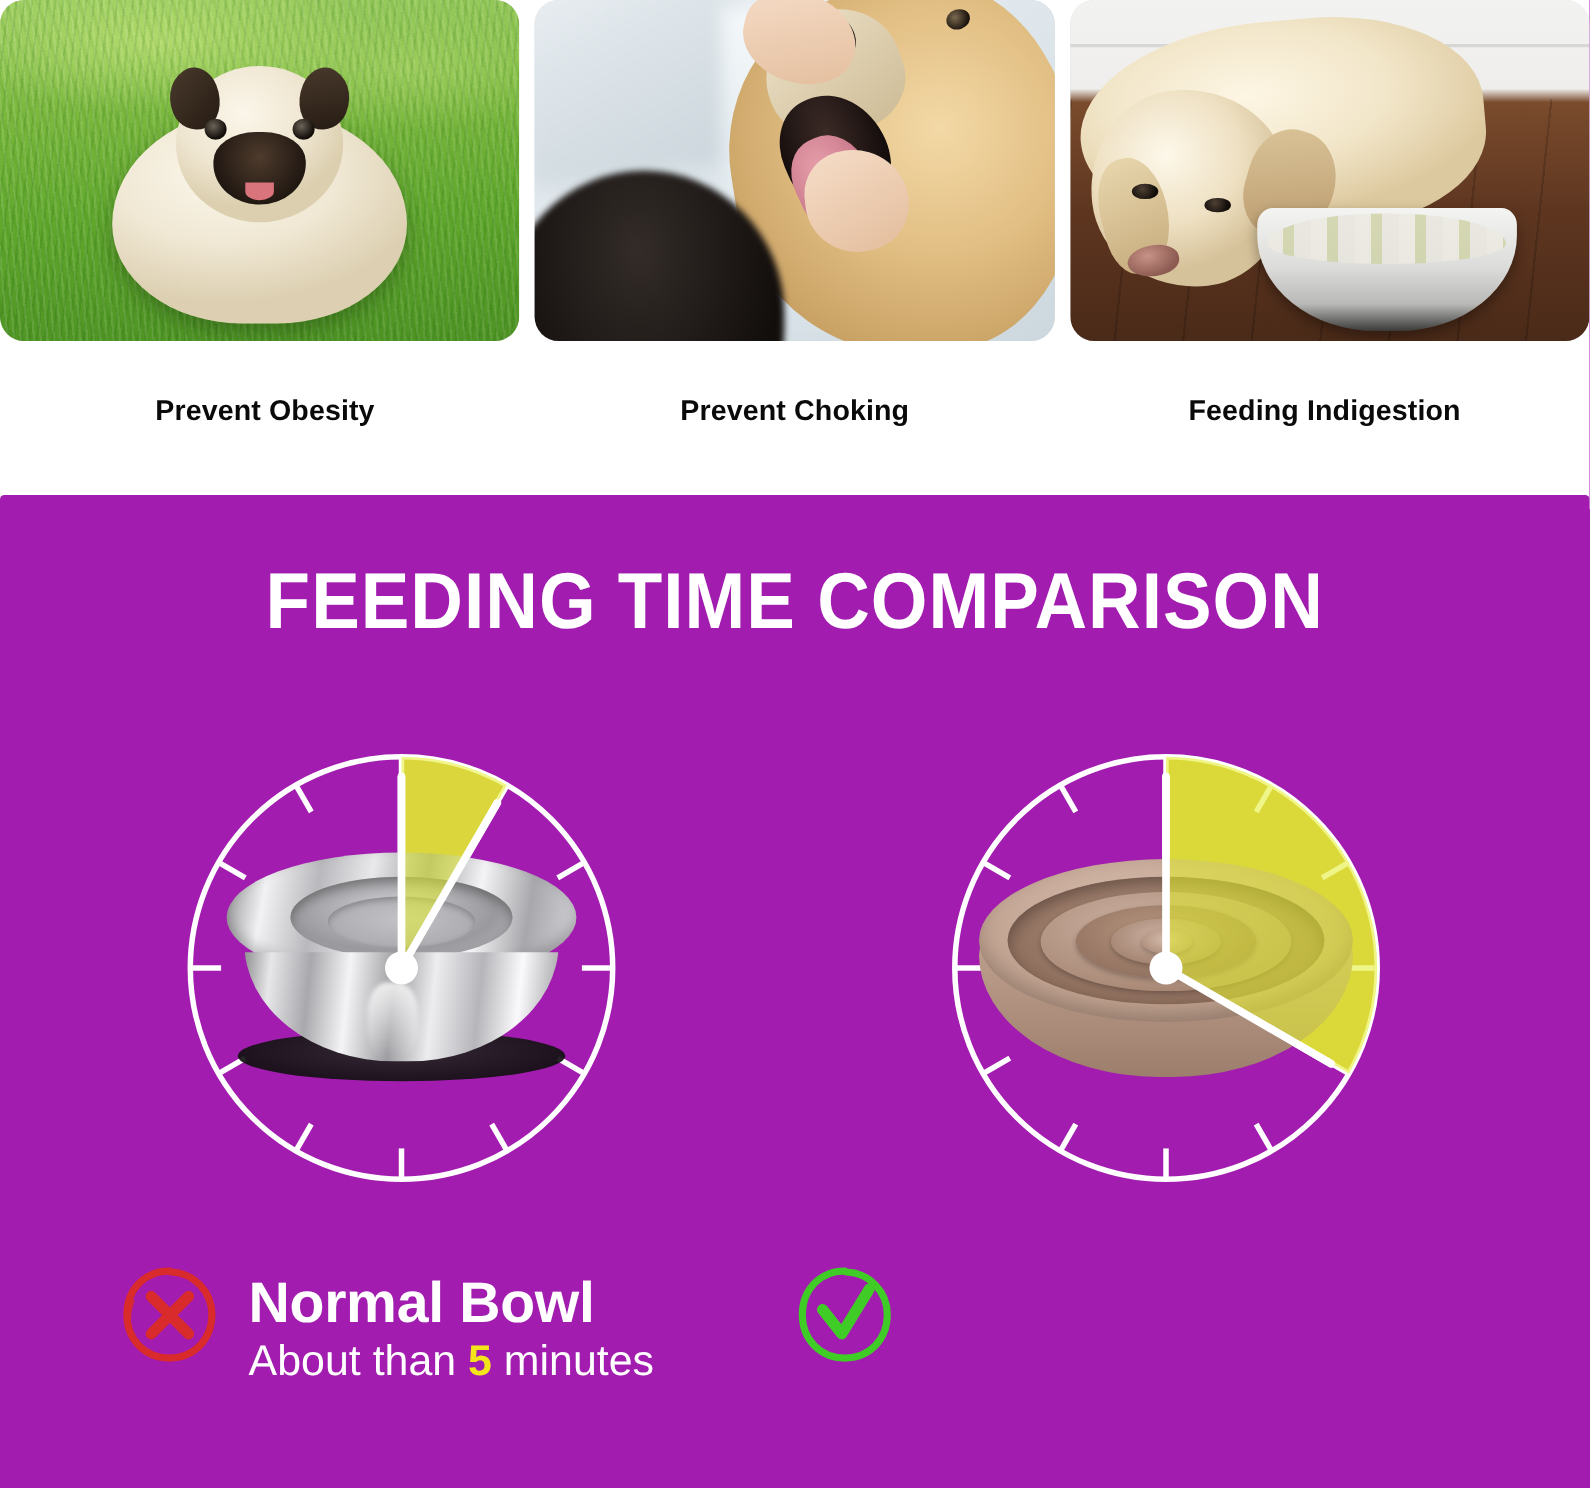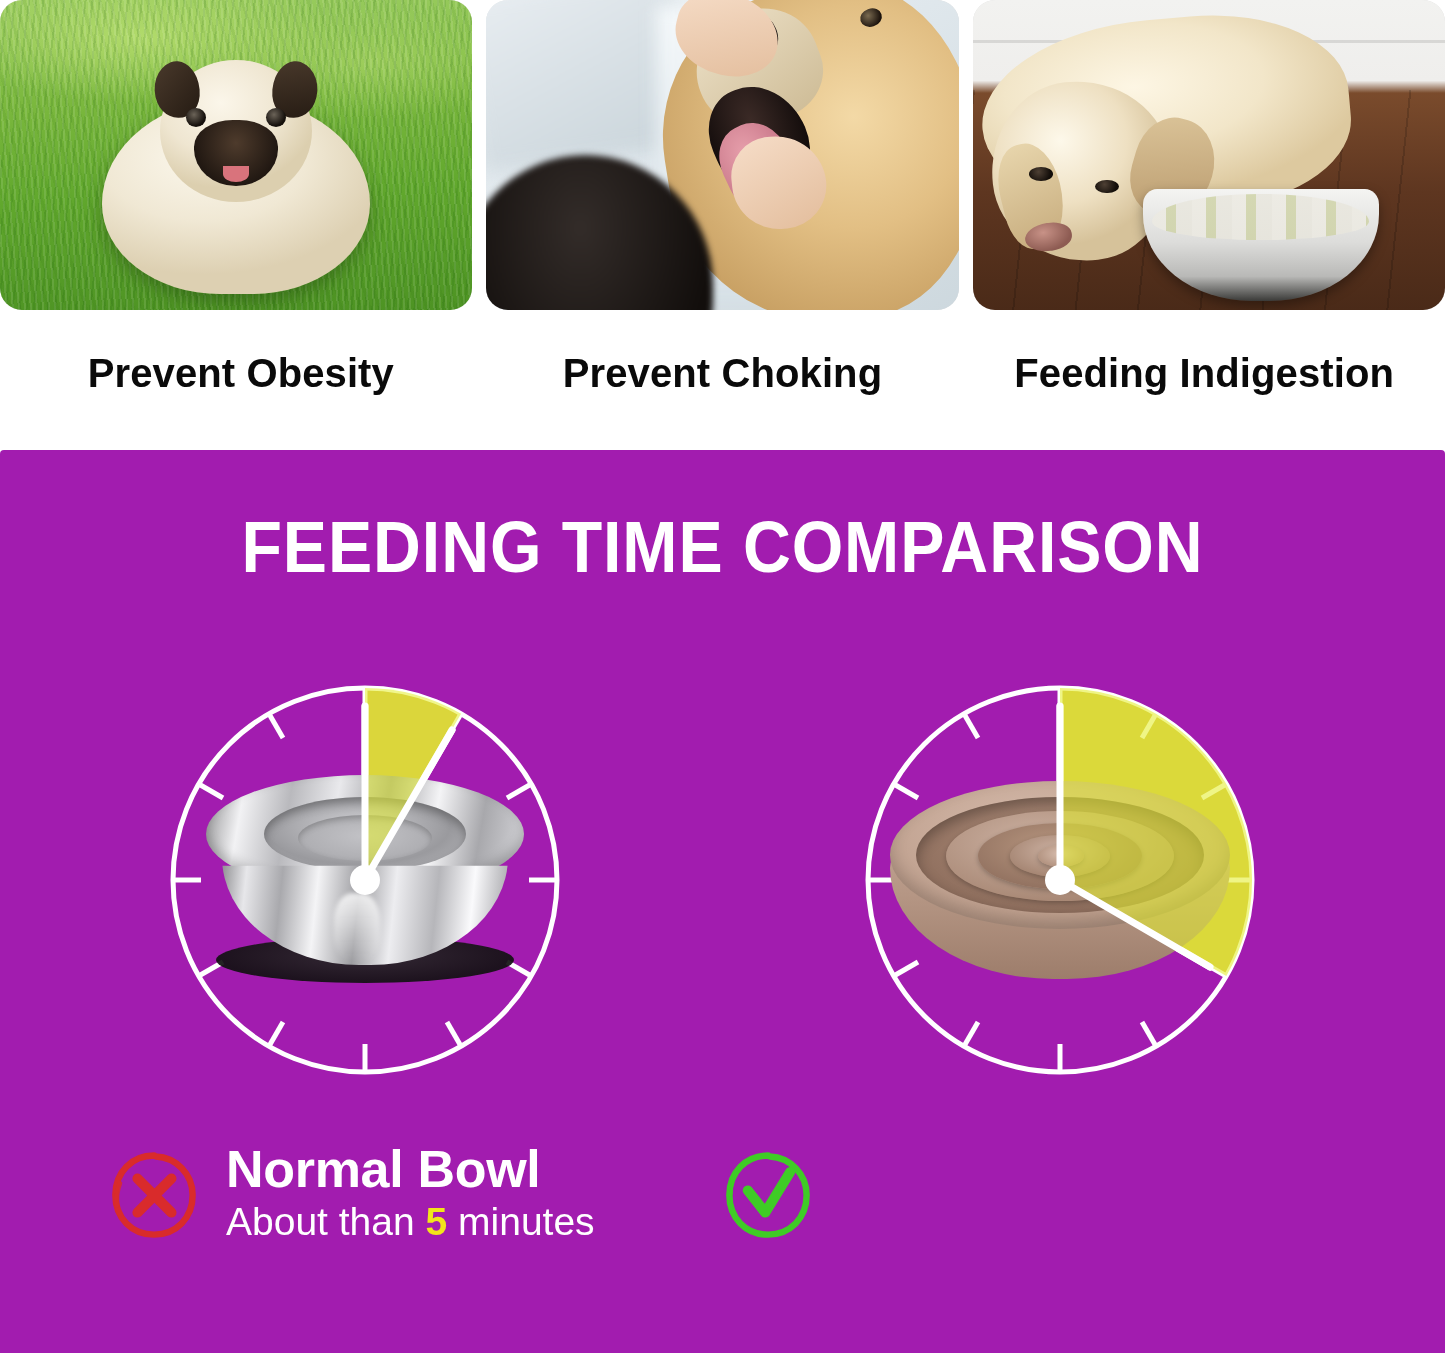--- a/index.html
+++ b/index.html
@@ -196,21 +196,21 @@
 
   
   .captions {
     position: absolute; left: 0; top: 318px;
     width: 1445px; height: 110px;
     display: flex;
   }
   .caption {
     flex: 1 1 0;
     display: flex; align-items: center; justify-content: center;
-    font-size: 40px; font-weight: 700; color: #0a0a0a;
+    font-size: 26px; font-weight: 700; color: #0a0a0a;
     font-family: "Liberation Sans Narrow", "Liberation Sans", sans-serif;
     font-stretch: condensed;
     letter-spacing: .1px;
   }
 
   
   .panel {
     position: absolute; left: 0; top: 450px;
     width: 1445px; height: 1125px;
     background: #a21caf;
@@ -328,21 +328,21 @@
   .legend {
     position: absolute;
     top: 692px;
     display: flex; align-items: flex-start; gap: 26px;
   }
   .legend.left  { left: 108px; }
   .legend.right { left: 722px; }
 
   .legend-icon { width: 92px; height: 92px; flex: 0 0 auto; margin-top: 8px; }
 
-  .legend-text { display: flex; flex-direction: column; }
+  .legend-text { display: flex; flex-direction: column; margin-top: 16px; }
   .legend-title {
     color: #ffffff;
     font-size: 52px;
     font-weight: 700;
     line-height: 1.04;
     letter-spacing: -.3px;
     font-family: "Liberation Sans Narrow", "Liberation Sans", sans-serif;
     font-stretch: condensed;
     white-space: nowrap;
   }

